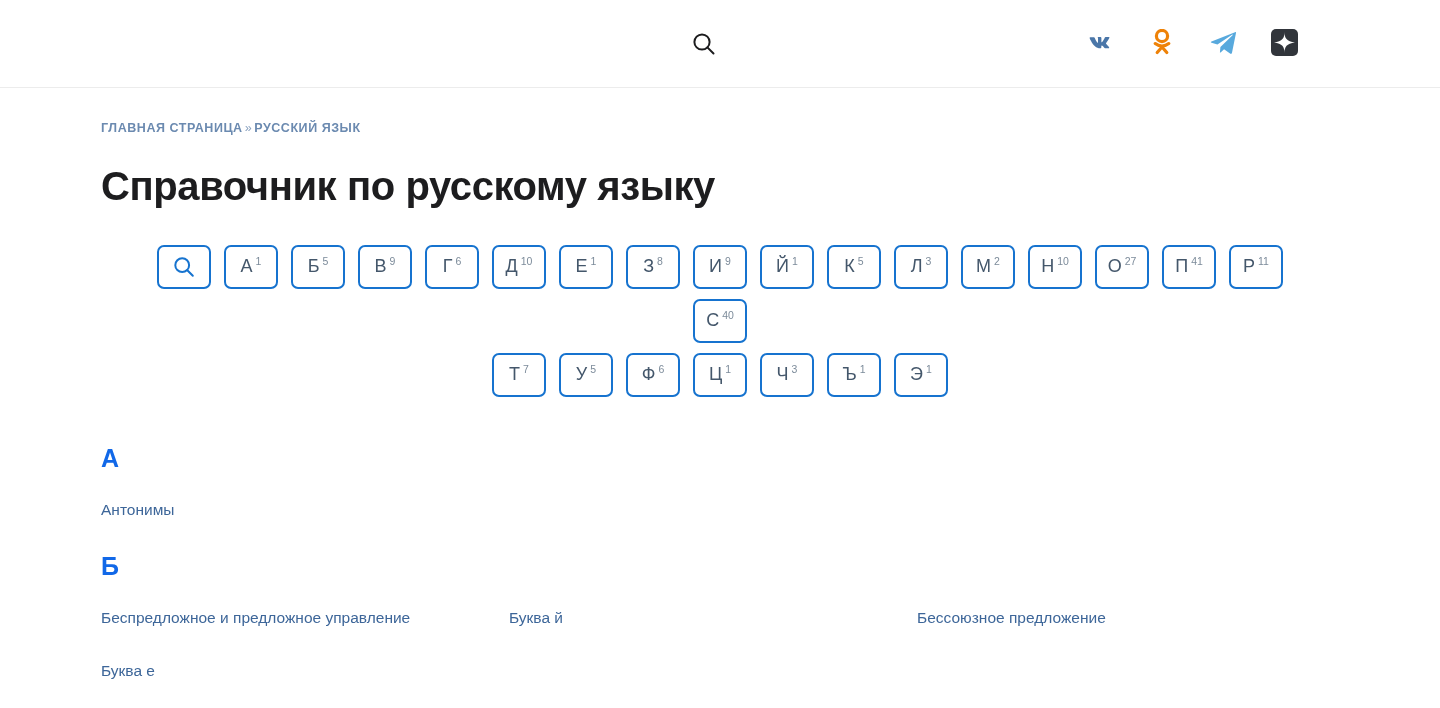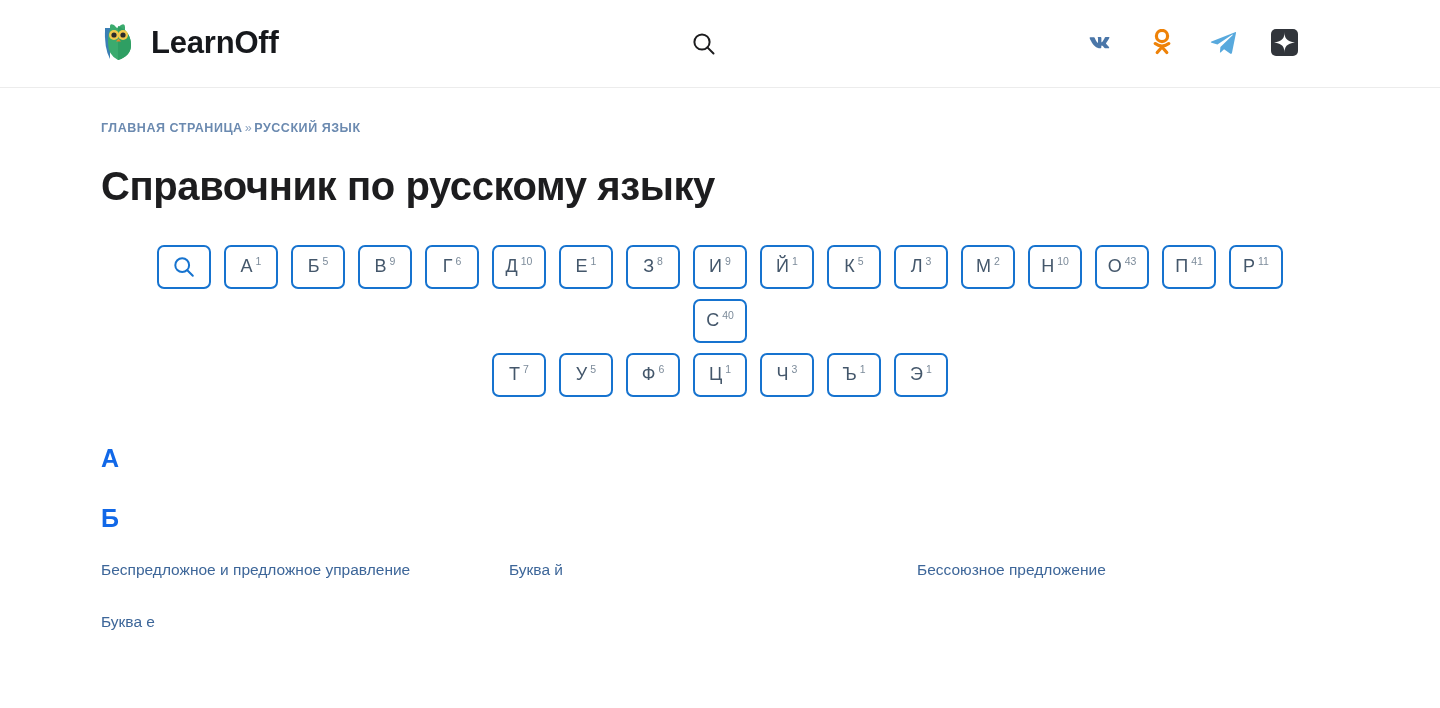--- a/index.html
+++ b/index.html
@@ -142,35 +142,20 @@
     white-space: nowrap;
   }
 </style>
 </head>
 <body>
 
 <div class="page">
 
   <div class="site-header">
 
-    <a class="brand" href="#">
-      <span class="owl-logo">
-        <svg width="34" height="40" viewBox="0 0 34 40">
-          <path d="M4 6 Q3 26 9 37 L9 6 Z" fill="#3a7fb5"></path>
-          <path d="M9 4 Q9 1 13 3 L16 6 L20 3 Q24 1 24 5 L24 8 Q30 14 30 23 Q30 34 17 38 Q7 33 7 21 Q7 11 9 8 Z" fill="#3bab6e"></path>
-          <path d="M17 4 Q30 10 30 23 Q30 34 17 38 Z" fill="#2f9f63"></path>
-          <circle cx="13" cy="13" r="5" fill="#f2c94c"></circle>
-          <circle cx="22" cy="13" r="5" fill="#f2c94c"></circle>
-          <circle cx="13" cy="13" r="2.6" fill="#2b2b2b"></circle>
-          <circle cx="22" cy="13" r="2.6" fill="#2b2b2b"></circle>
-          <path d="M17.5 16.5 L20 19.5 L15 19.5 Z" fill="#e8842a"></path>
-        </svg>
-      </span>
-      <span class="brand-name">LearnOff</span>
-    </a>
 
     <button class="header-search">
       <svg width="26" height="26" viewBox="0 0 26 26">
         <circle cx="11" cy="11" r="7.6" fill="none" stroke="#1c1c1e" stroke-width="2"></circle>
         <line x1="16.4" y1="16.4" x2="22.5" y2="22.5" stroke="#1c1c1e" stroke-width="2" stroke-linecap="round"></line>
       </svg>
     </button>
 
     <div class="social-row">
       <a class="social-link" href="#">
@@ -261,21 +246,21 @@
         <a class="alpha-btn" href="#">
           <span class="letter">М</span>
           <span class="count">2</span>
         </a>
         <a class="alpha-btn" href="#">
           <span class="letter">Н</span>
           <span class="count">10</span>
         </a>
         <a class="alpha-btn" href="#">
           <span class="letter">О</span>
-          <span class="count">43</span>
+          <span class="count">27</span>
         </a>
         <a class="alpha-btn" href="#">
           <span class="letter">П</span>
           <span class="count">41</span>
         </a>
         <a class="alpha-btn" href="#">
           <span class="letter">Р</span>
           <span class="count">11</span>
         </a>
         <a class="alpha-btn" href="#">
@@ -311,20 +296,23 @@
         </a>
         <a class="alpha-btn" href="#">
           <span class="letter">Э</span>
           <span class="count">1</span>
         </a>
       </div>
 
     <div class="sections" id="sections-root">
         <div class="letter-section">
           <div class="letter-heading">А</div>
+          <div class="link-grid">
+            <a class="entry-link" href="#">Антонимы</a>
+          </div>
         </div>
         <div class="letter-section">
           <div class="letter-heading">Б</div>
           <div class="link-grid">
             <a class="entry-link" href="#">Беспредложное и предложное управление</a>
             <a class="entry-link" href="#">Буква й</a>
             <a class="entry-link" href="#">Бессоюзное предложение</a>
             <a class="entry-link" href="#">Буква е</a>
           </div>
         </div>

